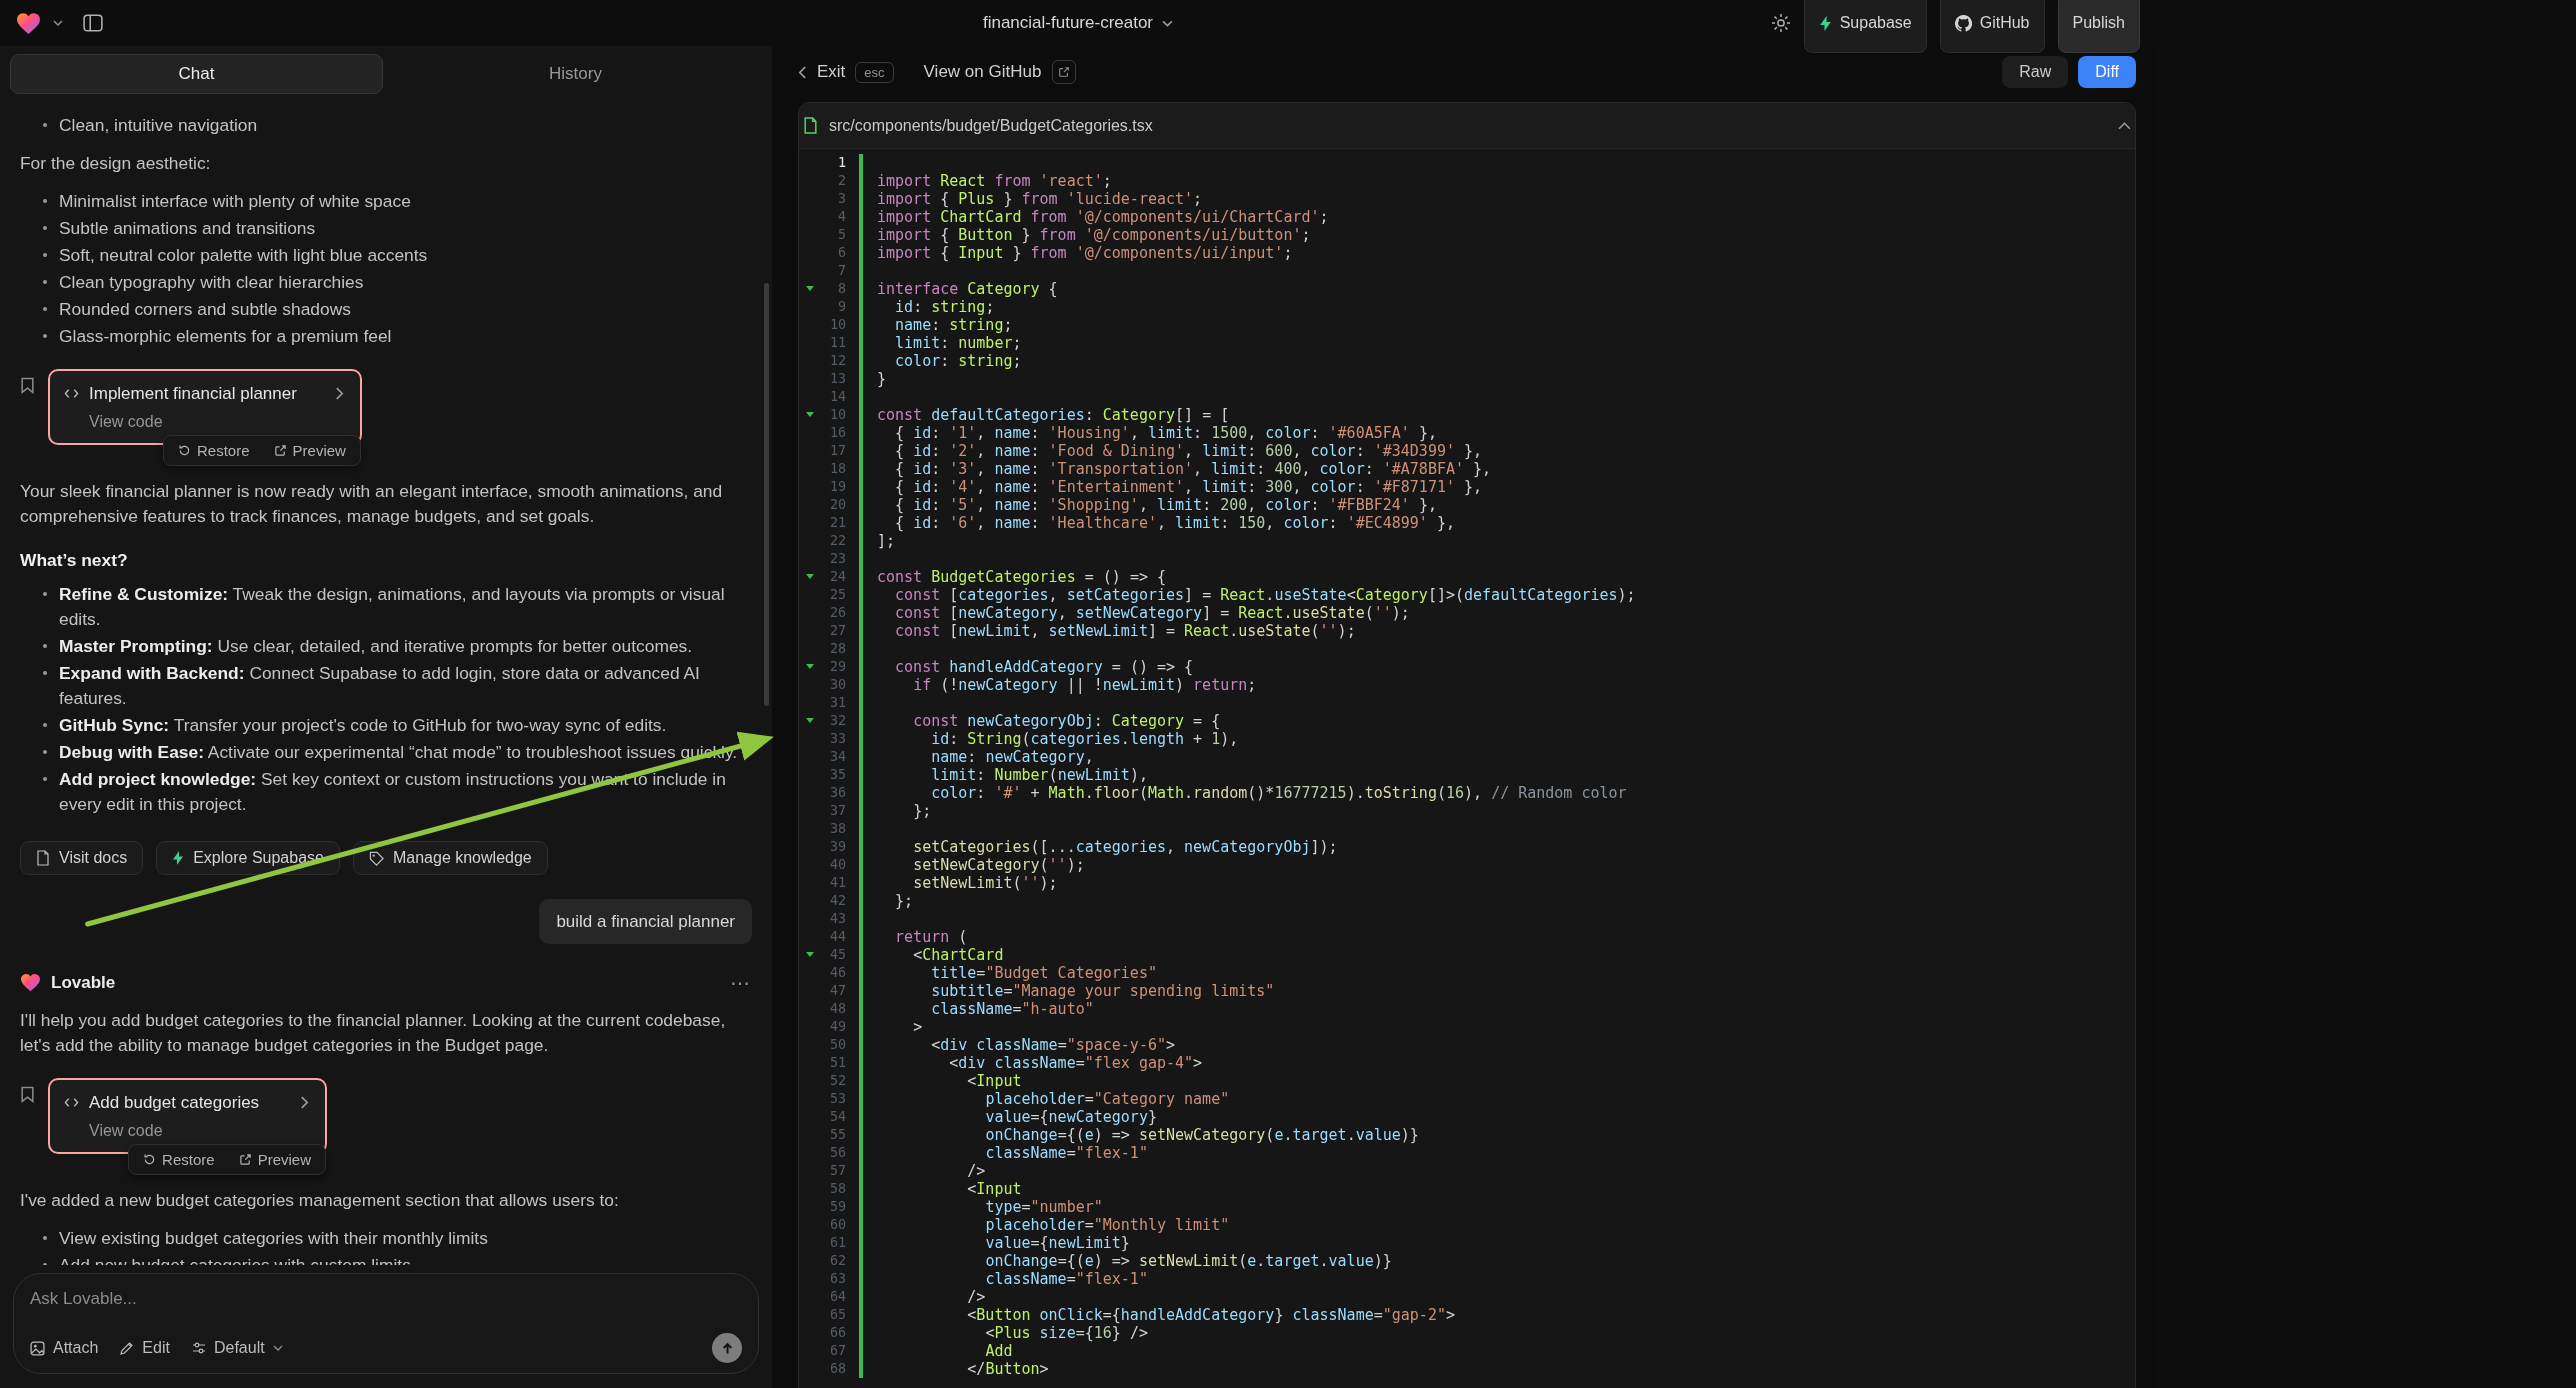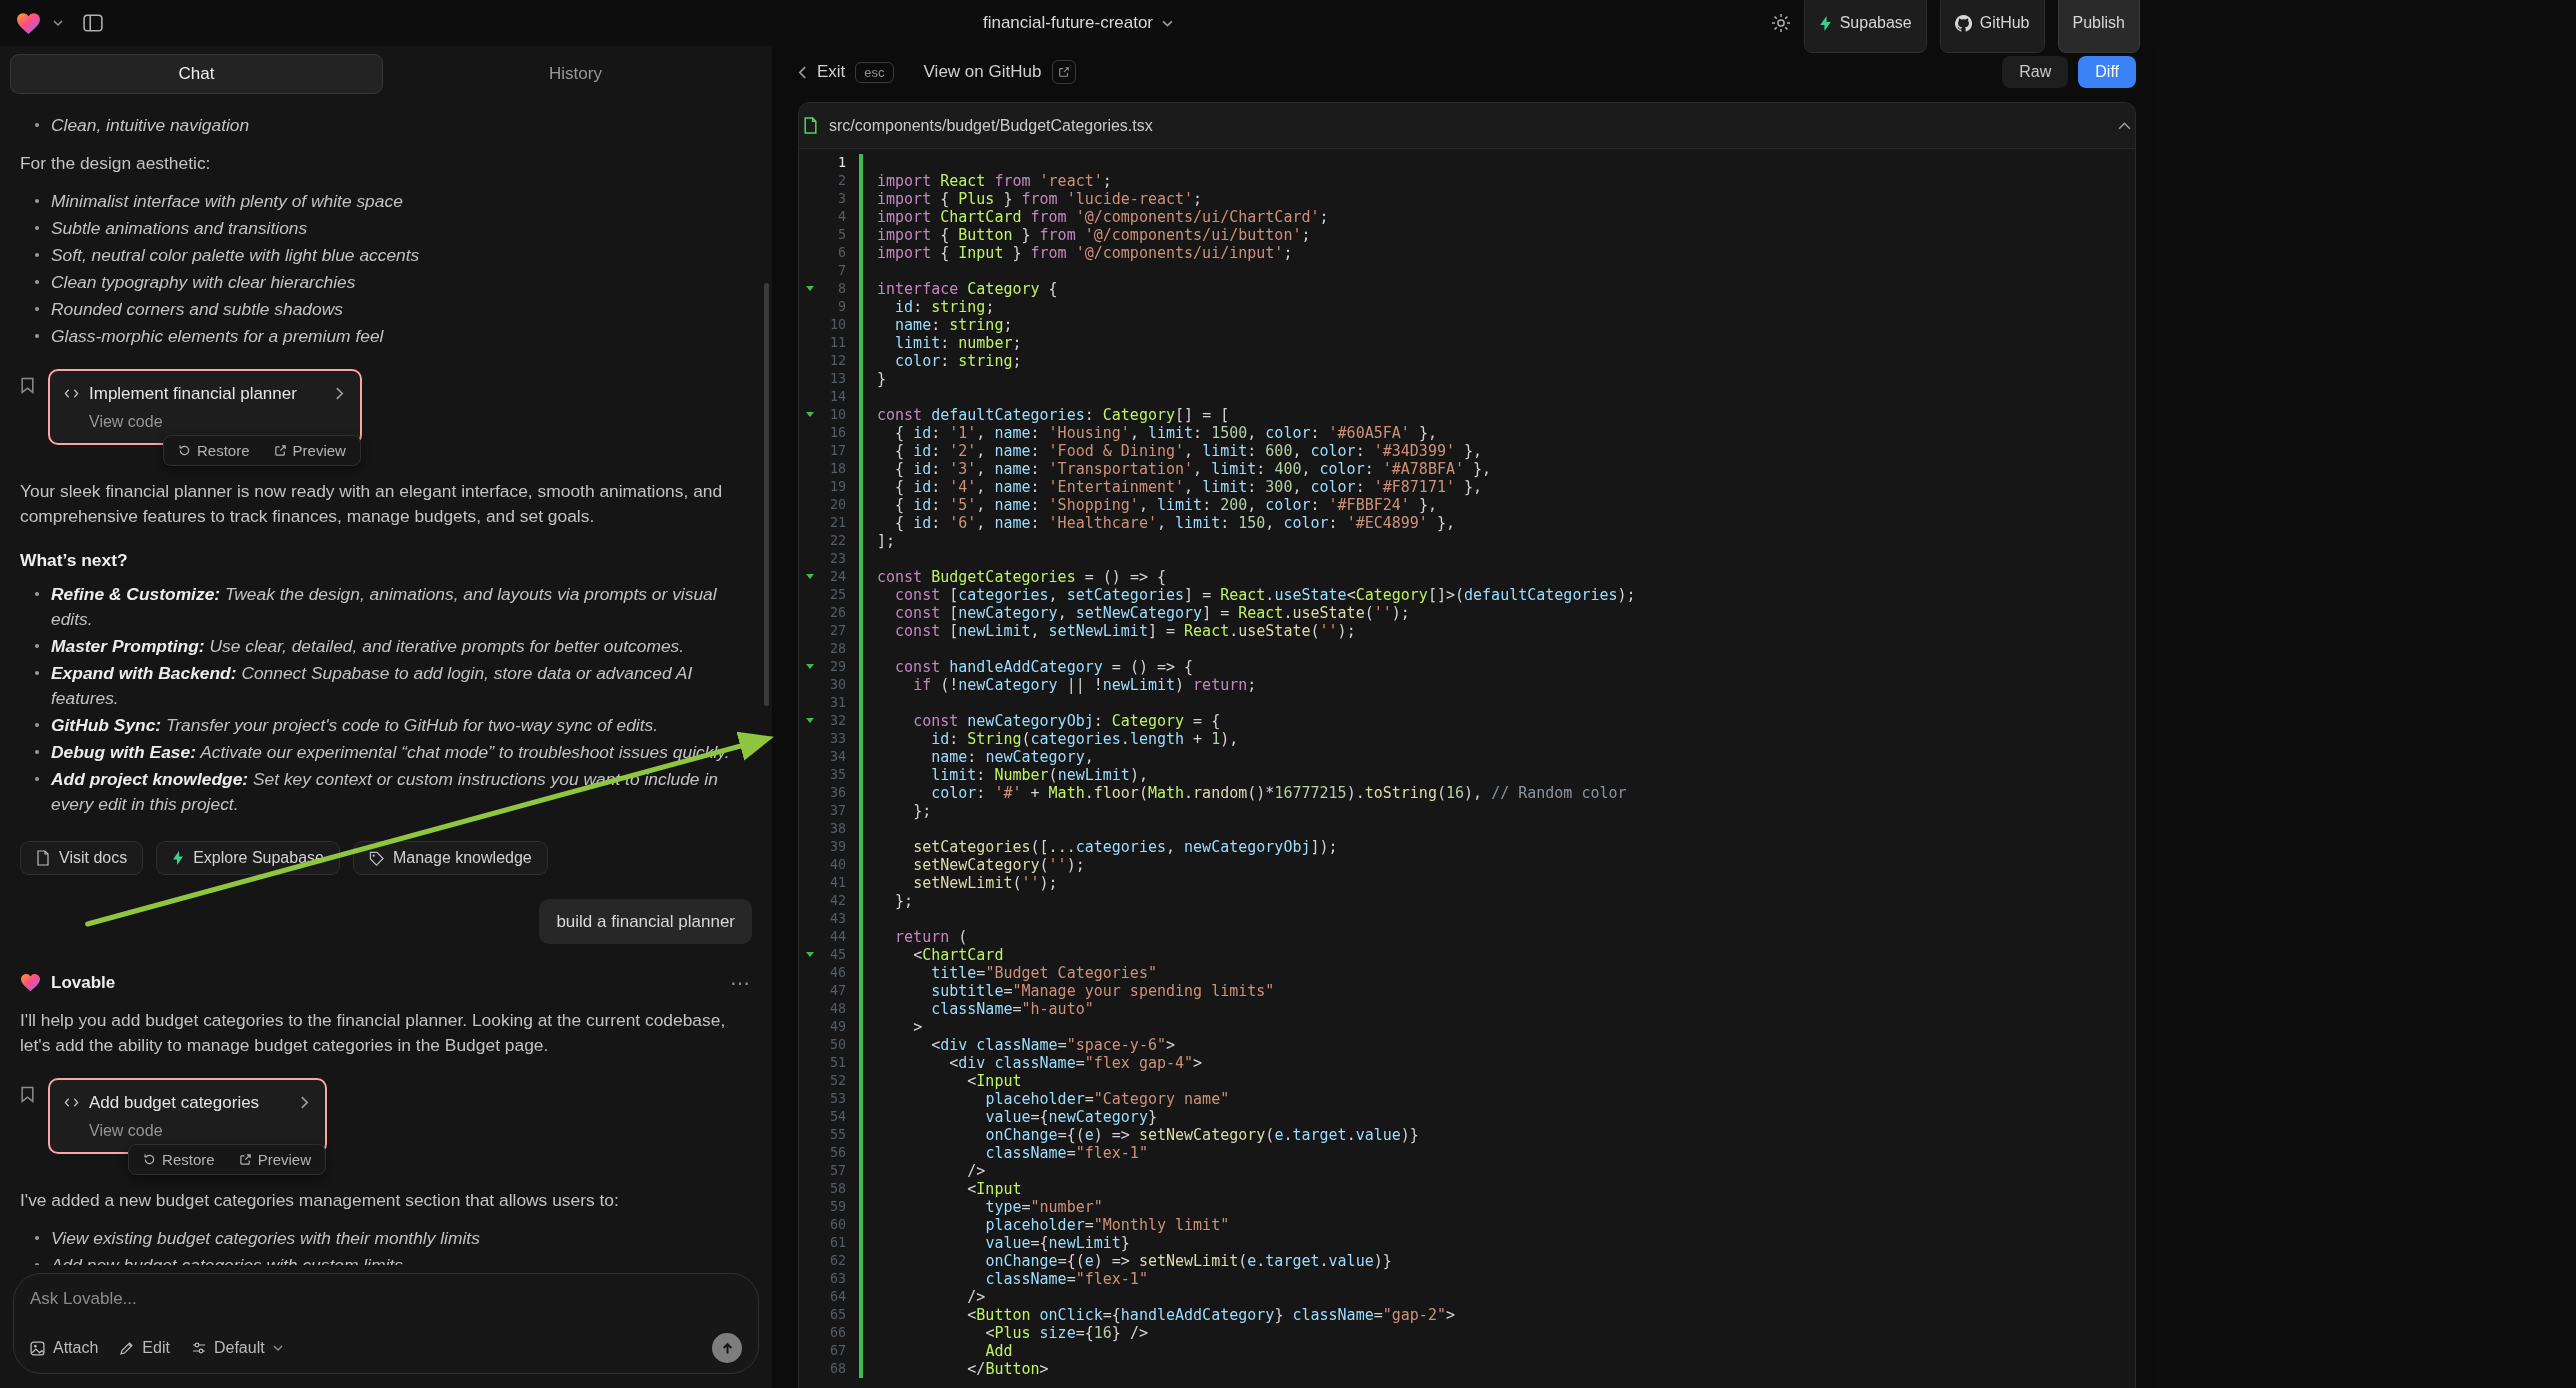--- a/index.html
+++ b/index.html
@@ -27,21 +27,21 @@
   .tabs { display:flex; gap:6px; padding:8px 10px 6px; flex:0 0 auto; }
   .tab { flex:1; height:40px; border-radius:9px; background:transparent; border:1px solid transparent; color:#989898; font-size:17px; font-family:inherit; cursor:pointer; }
   .tab.active { background:#232323; border-color:#373737; color:#ececec; }
 
   .messages { flex:1; min-height:0; overflow:hidden; position:relative; padding:4px 20px 0; font-size:17.4px; line-height:25px; color:#c3c3c3; }
   .scroll-thumb { position:absolute; right:3px; top:237px; width:5px; height:423px; border-radius:3px; background:#3c3c3c; }
 
   .blk-para { margin:13px 0; }
   .blk-heading { margin:19px 0 8px; font-weight:700; color:#efefef; }
   ul.blk-bullets { list-style:none; margin:9px 0 12px; padding-left:27px; }
-  ul.blk-bullets li { position:relative; margin:2px 4px;font-style:italic; }
+  ul.blk-bullets li { position:relative; margin:2px 12px; }
   ul.blk-bullets li::before { content:""; position:absolute; left:-16px; top:10px; width:4px; height:4px; border-radius:50%; background:#9a9a9a; }
   .rb-bold { font-weight:700; color:#ececec; }
 
   .tool-wrap { display:flex; align-items:flex-start; gap:13px; margin:20px 0 34px; }
   .bookmark { margin-top:8px; display:flex; }
   .tool-card { position:relative; background:#1d1d1d; border:2px solid #fca5a5; border-radius:10px; padding:10px 16px 9px 14px; min-width:279px; }
   .tc-row1 { display:flex; align-items:center; gap:10px; color:#e4e4e4; font-size:17px; }
   .tc-chev { margin-left:auto; padding-left:28px; display:flex; }
   .tc-link { margin-left:25px; margin-top:3px; color:#969696; font-size:16px; cursor:pointer; }
   .tc-bar { position:absolute; right:-1px; top:calc(100% - 8px); display:flex; align-items:center; gap:10px; background:#171717; border:1px solid #2f2f2f; border-radius:8px; padding:3px 7px; white-space:nowrap; box-shadow:0 4px 10px rgba(0,0,0,.45); }

